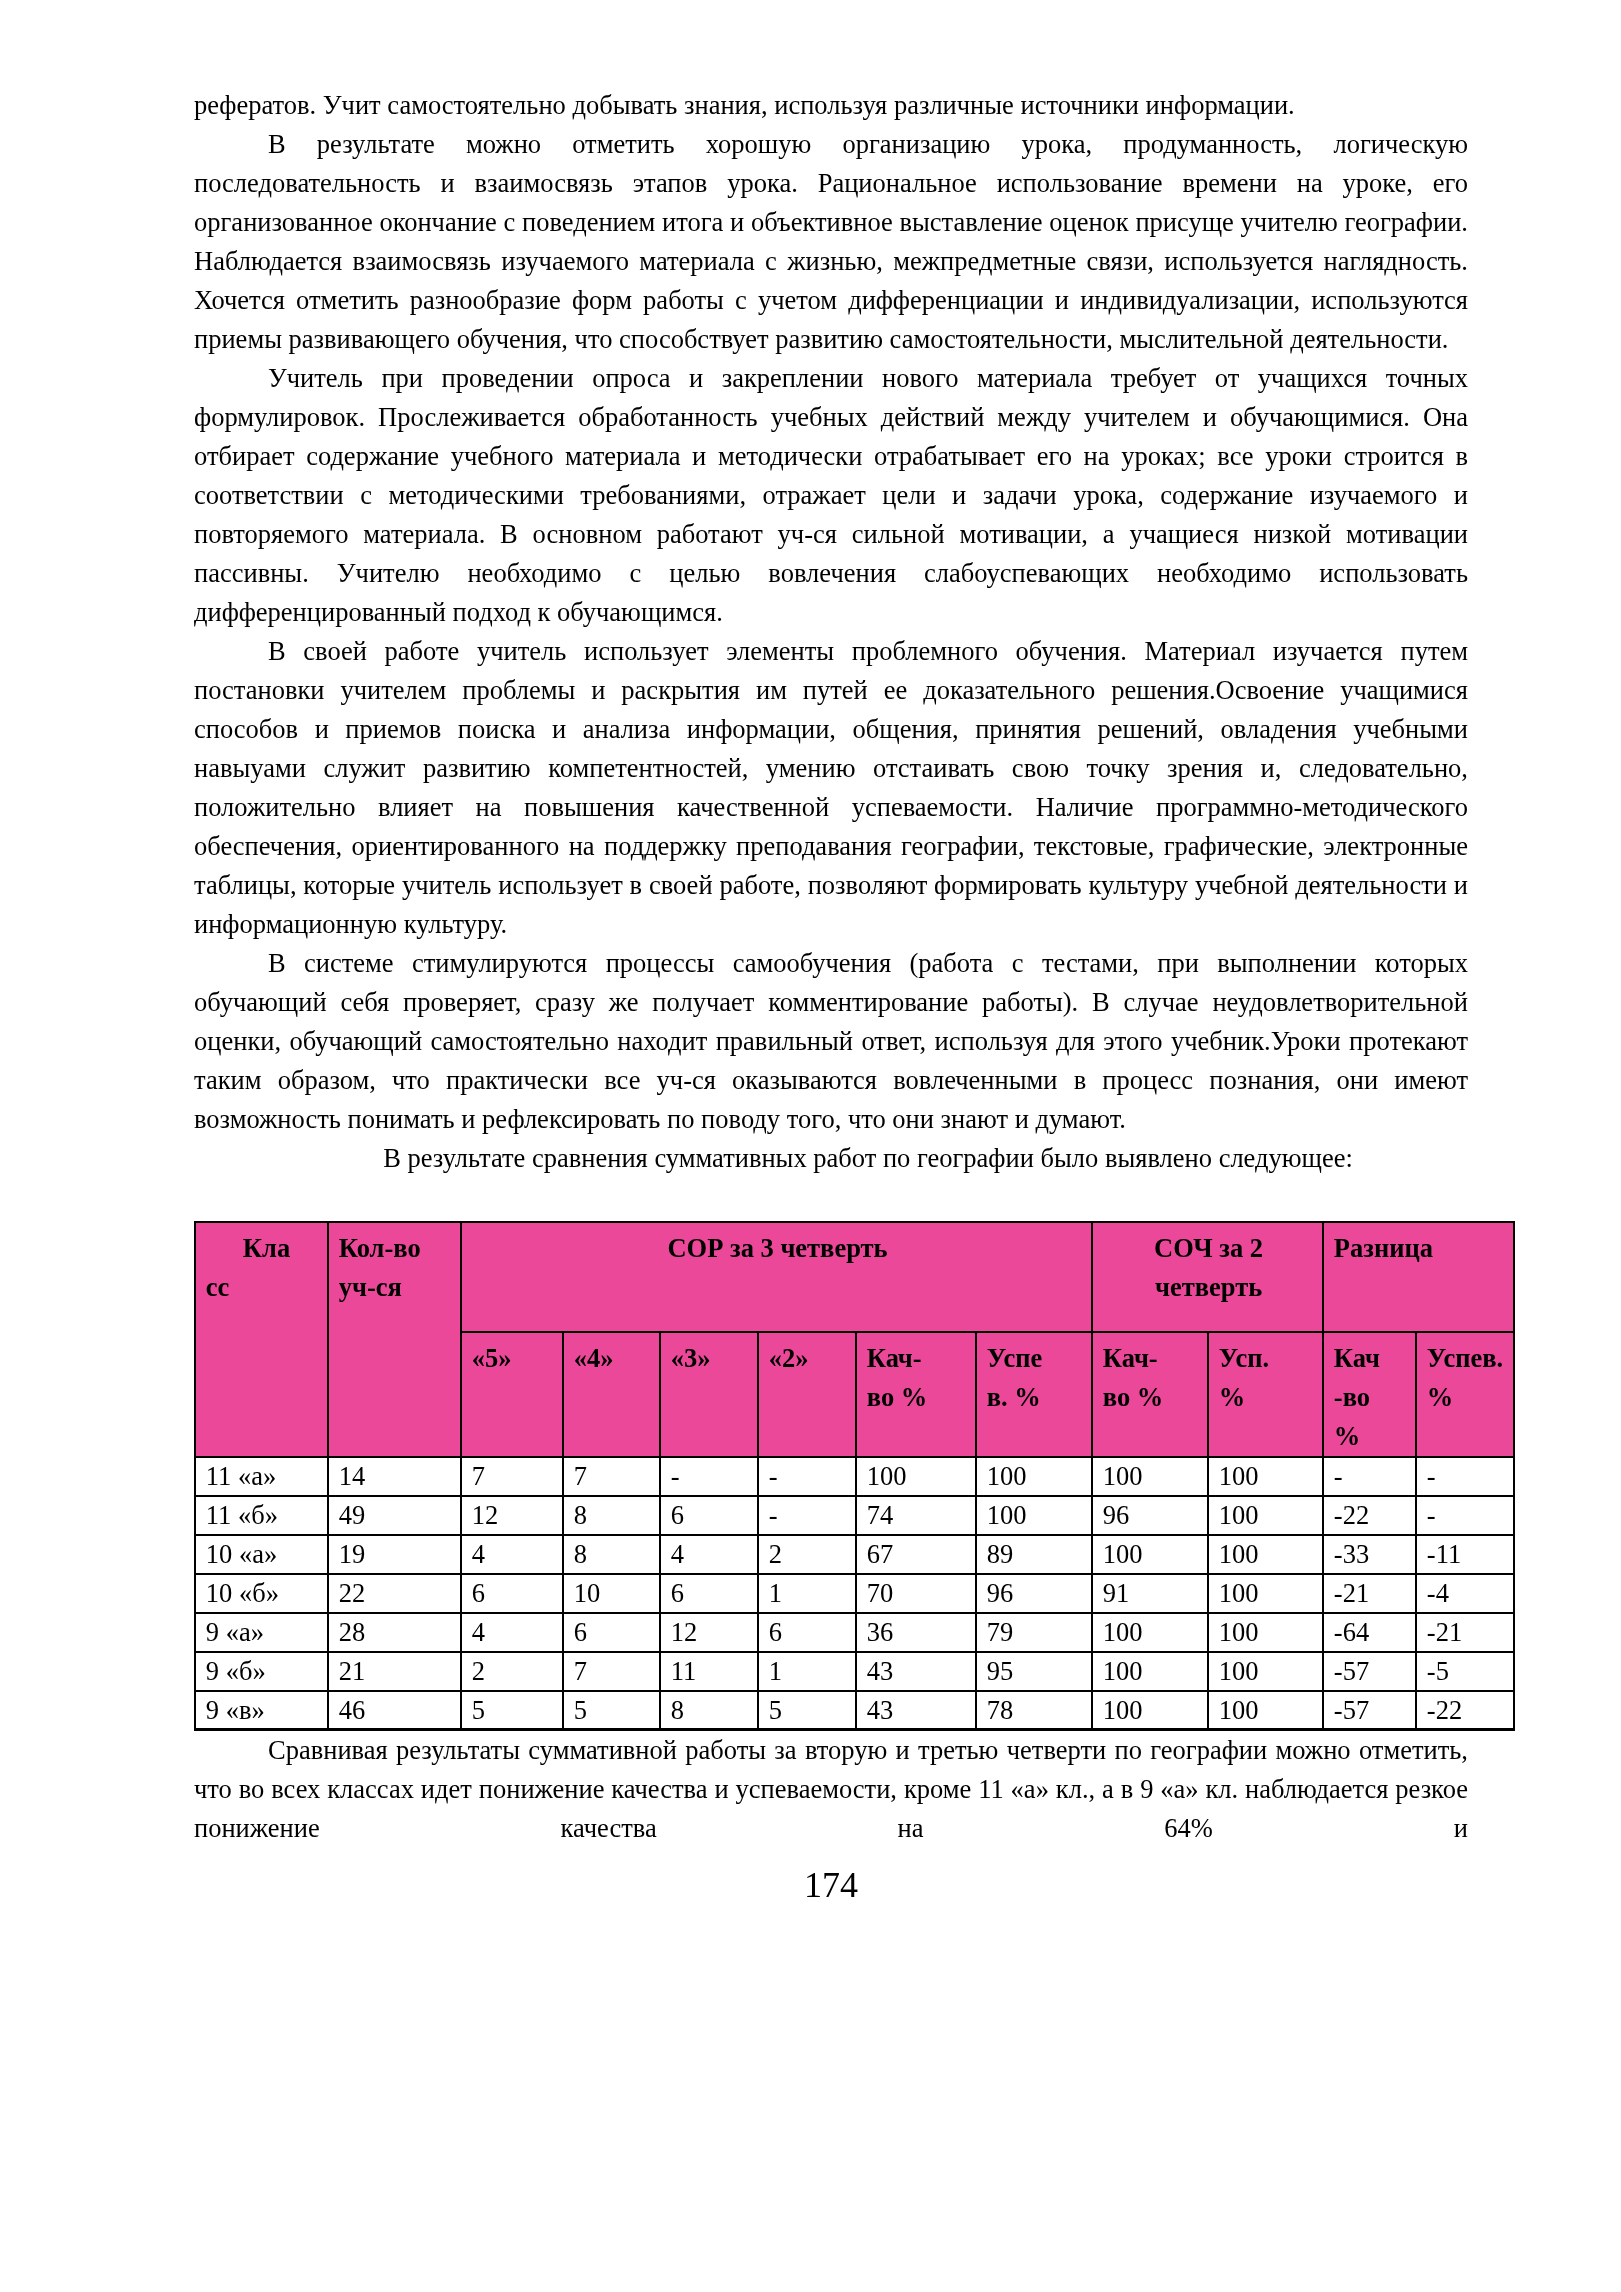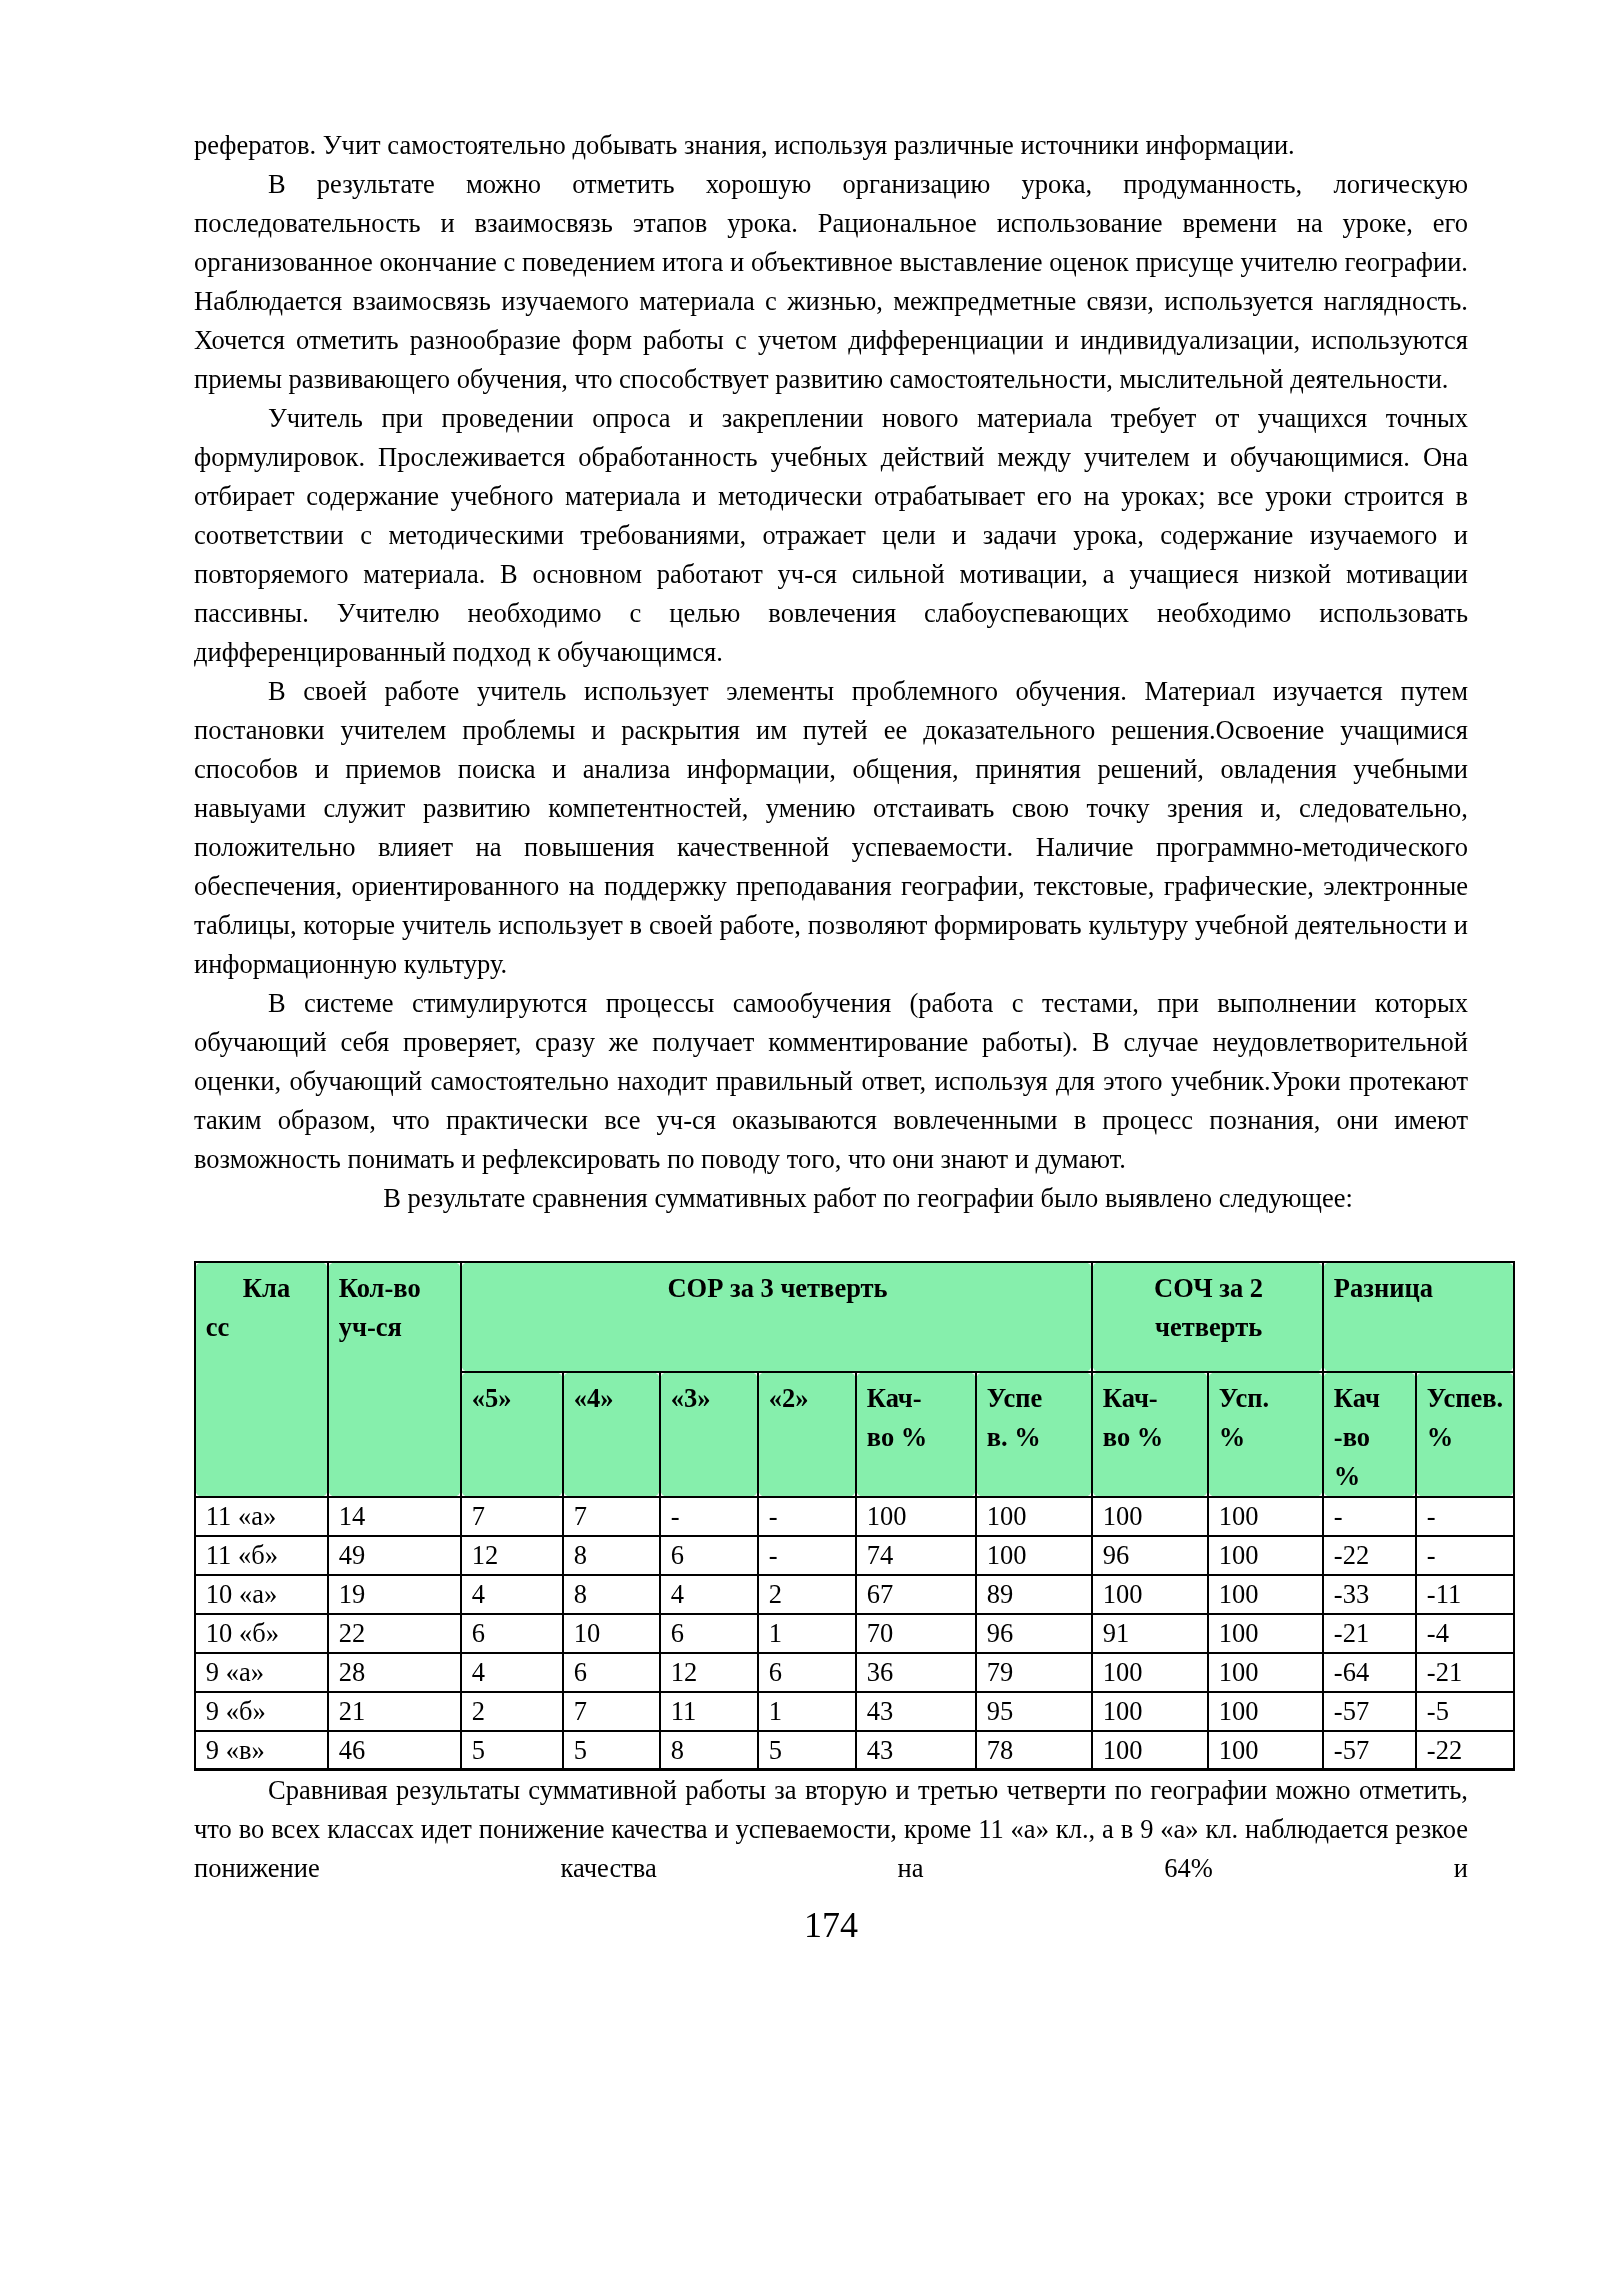--- a/index.html
+++ b/index.html
@@ -16,44 +16,43 @@
     overflow: hidden;
   }
   .para {
     width: 1274px;
     margin: 0;
     font-size: 26.5px;
     line-height: 39px;
     text-align: justify;
     text-indent: 74px;
   }
-  .para.noindent { text-indent: 0; margin-top: 40px; }
+  .para.noindent { text-indent: 0; }
   .para.leftalign { text-align: center; }
   .para.cont { text-align-last: justify; }
   table.results {
     width: 1318px;
     margin-top: 43px;
     border-collapse: collapse;
     table-layout: fixed;
     font-size: 26.5px;
   }
   table.results, table.results th, table.results td { border: 2px solid #000; }
   table.results { border-top-width: 2.9px; border-left-width: 2.9px; border-right-width: 2.9px; border-bottom: 3.9px solid #000; }
   table.results thead tr.subhead th { border-bottom-width: 2.9px; }
   table.results th {
-    background: #86efac;
+    background: #ec4899;
     font-weight: bold;
     text-align: left;
     vertical-align: top;
     white-space: pre-line;
     padding: 5.9px 7.8px 0 9.8px;
     line-height: 39px;
     box-sizing: border-box;
     overflow: visible;
-    border-radius: 8px;
   }
   table.results thead tr.grouphead th { height: 110px; }
   table.results thead tr.subhead th { height: 102px; }
   table.results th.center { text-align: center; }
   table.results th.indent-first { text-indent: 37px; }
   table.results td {
     height: 39px;
     padding: 0 7.8px 0 9.8px;
     line-height: 35px;
     vertical-align: middle;

